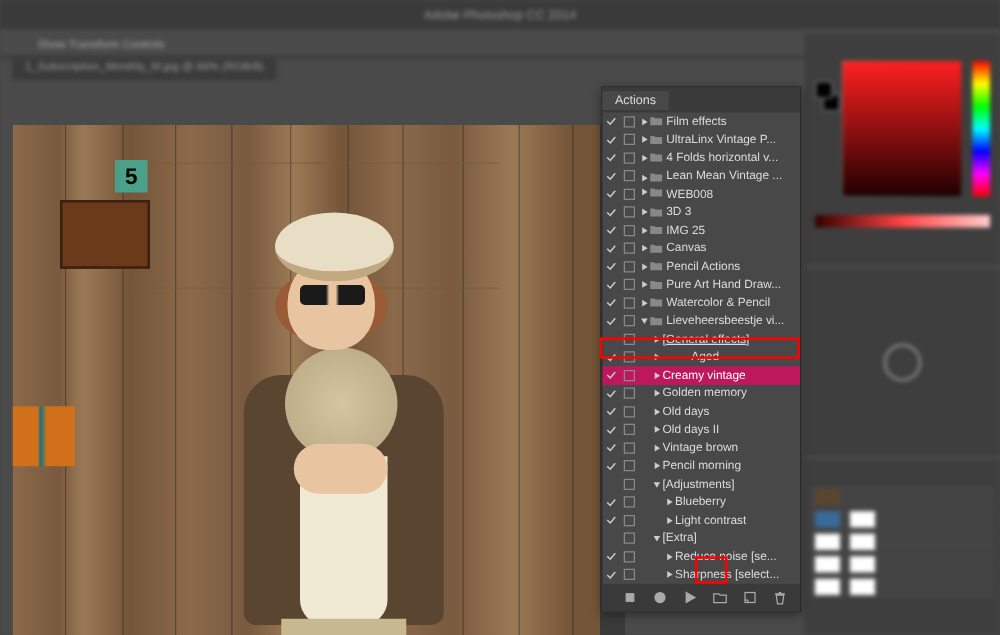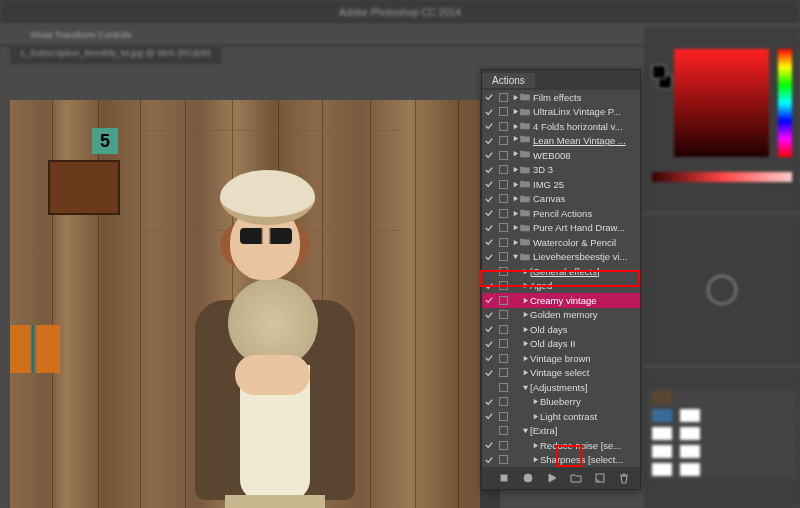--- a/index.html
+++ b/index.html
@@ -199,21 +199,21 @@
       </div>
       <div class="action-row">
         <div class="check-col">
           <svg viewBox="0 0 10 10">
             <path d="M1 5 L4 8 L9 2" stroke="#ccc" stroke-width="1.5" fill="none"></path>
           </svg>
         </div>
         <div class="rec-col">
           <div class="recbox"></div>
         </div>
-        <div class="indent-0" style="display: flex; align-items: flex-start; flex: 1 1 0%; min-width: 0px; text-decoration: underline;">
+        <div class="indent-0" style="display: flex; align-items: flex-end; flex: 1 1 0%; min-width: 0px;">
           <span class="disclosure">
             <svg viewBox="0 0 8 8">
               <path d="M2 1 L7 4 L2 7 Z" fill="#ccc"></path>
             </svg>
           </span>
           <span class="folder-icon">
             <svg viewBox="0 0 12 10">
               <path d="M0 1 L4 1 L5 2 L12 2 L12 9 L0 9 Z" fill="#888"></path>
             </svg>
           </span>
@@ -420,135 +420,135 @@
       </div>
       <div class="action-row">
         <div class="check-col">
           <svg viewBox="0 0 10 10">
             <path d="M1 5 L4 8 L9 2" stroke="#ccc" stroke-width="1.5" fill="none"></path>
           </svg>
         </div>
         <div class="rec-col">
           <div class="recbox"></div>
         </div>
+        <div class="indent-1" style="display: flex; align-items: center; flex: 1 1 0%; min-width: 0px; gap: 23px;">
+          <span class="disclosure">
+            <svg viewBox="0 0 8 8">
+              <path d="M2 1 L7 4 L2 7 Z" fill="#ccc"></path>
+            </svg>
+          </span>
+          <span class="row-label">Aged</span>
+        </div>
+      </div>
+      <div class="action-row selected">
+        <div class="check-col">
+          <svg viewBox="0 0 10 10">
+            <path d="M1 5 L4 8 L9 2" stroke="#ccc" stroke-width="1.5" fill="none"></path>
+          </svg>
+        </div>
+        <div class="rec-col">
+          <div class="recbox"></div>
+        </div>
         <div class="indent-1" style="display: flex; align-items: center; flex: 1 1 0%; min-width: 0px;">
           <span class="disclosure">
             <svg viewBox="0 0 8 8">
               <path d="M2 1 L7 4 L2 7 Z" fill="#ccc"></path>
             </svg>
           </span>
-          <span class="row-label">Aged</span>
-        </div>
-      </div>
-      <div class="action-row selected">
+          <span class="row-label">Creamy vintage</span>
+        </div>
+      </div>
+      <div class="action-row">
         <div class="check-col">
           <svg viewBox="0 0 10 10">
             <path d="M1 5 L4 8 L9 2" stroke="#ccc" stroke-width="1.5" fill="none"></path>
           </svg>
         </div>
         <div class="rec-col">
           <div class="recbox"></div>
         </div>
         <div class="indent-1" style="display: flex; align-items: center; flex: 1 1 0%; min-width: 0px;">
           <span class="disclosure">
             <svg viewBox="0 0 8 8">
               <path d="M2 1 L7 4 L2 7 Z" fill="#ccc"></path>
             </svg>
           </span>
-          <span class="row-label">Creamy vintage</span>
+          <span class="row-label">Golden memory</span>
         </div>
       </div>
       <div class="action-row">
         <div class="check-col">
           <svg viewBox="0 0 10 10">
             <path d="M1 5 L4 8 L9 2" stroke="#ccc" stroke-width="1.5" fill="none"></path>
           </svg>
         </div>
         <div class="rec-col">
           <div class="recbox"></div>
         </div>
         <div class="indent-1" style="display: flex; align-items: center; flex: 1 1 0%; min-width: 0px;">
           <span class="disclosure">
             <svg viewBox="0 0 8 8">
               <path d="M2 1 L7 4 L2 7 Z" fill="#ccc"></path>
             </svg>
           </span>
-          <span class="row-label">Golden memory</span>
+          <span class="row-label">Old days</span>
         </div>
       </div>
       <div class="action-row">
         <div class="check-col">
           <svg viewBox="0 0 10 10">
             <path d="M1 5 L4 8 L9 2" stroke="#ccc" stroke-width="1.5" fill="none"></path>
           </svg>
         </div>
         <div class="rec-col">
           <div class="recbox"></div>
         </div>
         <div class="indent-1" style="display: flex; align-items: center; flex: 1 1 0%; min-width: 0px;">
           <span class="disclosure">
             <svg viewBox="0 0 8 8">
               <path d="M2 1 L7 4 L2 7 Z" fill="#ccc"></path>
             </svg>
           </span>
-          <span class="row-label">Old days</span>
+          <span class="row-label">Old days II</span>
         </div>
       </div>
       <div class="action-row">
         <div class="check-col">
           <svg viewBox="0 0 10 10">
             <path d="M1 5 L4 8 L9 2" stroke="#ccc" stroke-width="1.5" fill="none"></path>
           </svg>
         </div>
         <div class="rec-col">
           <div class="recbox"></div>
         </div>
         <div class="indent-1" style="display: flex; align-items: center; flex: 1 1 0%; min-width: 0px;">
           <span class="disclosure">
             <svg viewBox="0 0 8 8">
               <path d="M2 1 L7 4 L2 7 Z" fill="#ccc"></path>
             </svg>
           </span>
-          <span class="row-label">Old days II</span>
+          <span class="row-label">Vintage brown</span>
         </div>
       </div>
       <div class="action-row">
         <div class="check-col">
           <svg viewBox="0 0 10 10">
             <path d="M1 5 L4 8 L9 2" stroke="#ccc" stroke-width="1.5" fill="none"></path>
           </svg>
         </div>
         <div class="rec-col">
           <div class="recbox"></div>
         </div>
         <div class="indent-1" style="display: flex; align-items: center; flex: 1 1 0%; min-width: 0px;">
           <span class="disclosure">
             <svg viewBox="0 0 8 8">
               <path d="M2 1 L7 4 L2 7 Z" fill="#ccc"></path>
             </svg>
           </span>
-          <span class="row-label">Vintage brown</span>
-        </div>
-      </div>
-      <div class="action-row">
-        <div class="check-col">
-          <svg viewBox="0 0 10 10">
-            <path d="M1 5 L4 8 L9 2" stroke="#ccc" stroke-width="1.5" fill="none"></path>
-          </svg>
-        </div>
-        <div class="rec-col">
-          <div class="recbox"></div>
-        </div>
-        <div class="indent-1" style="display: flex; align-items: center; flex: 1 1 0%; min-width: 0px;">
-          <span class="disclosure">
-            <svg viewBox="0 0 8 8">
-              <path d="M2 1 L7 4 L2 7 Z" fill="#ccc"></path>
-            </svg>
-          </span>
-          <span class="row-label">Vintage select</span>
+          <span class="row-label">Pencil morning</span>
         </div>
       </div>
       <div class="action-row">
         <div class="check-col"></div>
         <div class="rec-col">
           <div class="recbox"></div>
         </div>
         <div class="indent-1" style="display: flex; align-items: center; flex: 1 1 0%; min-width: 0px;">
           <span class="disclosure">
             <svg viewBox="0 0 8 8">

